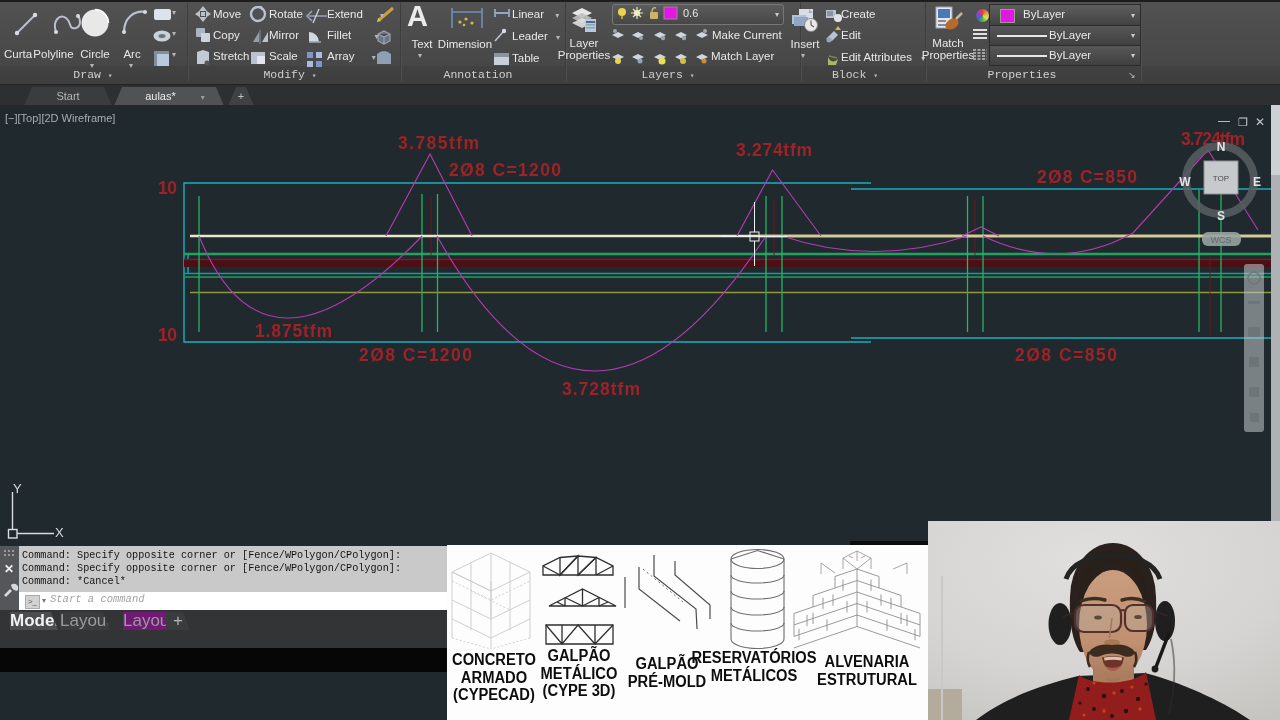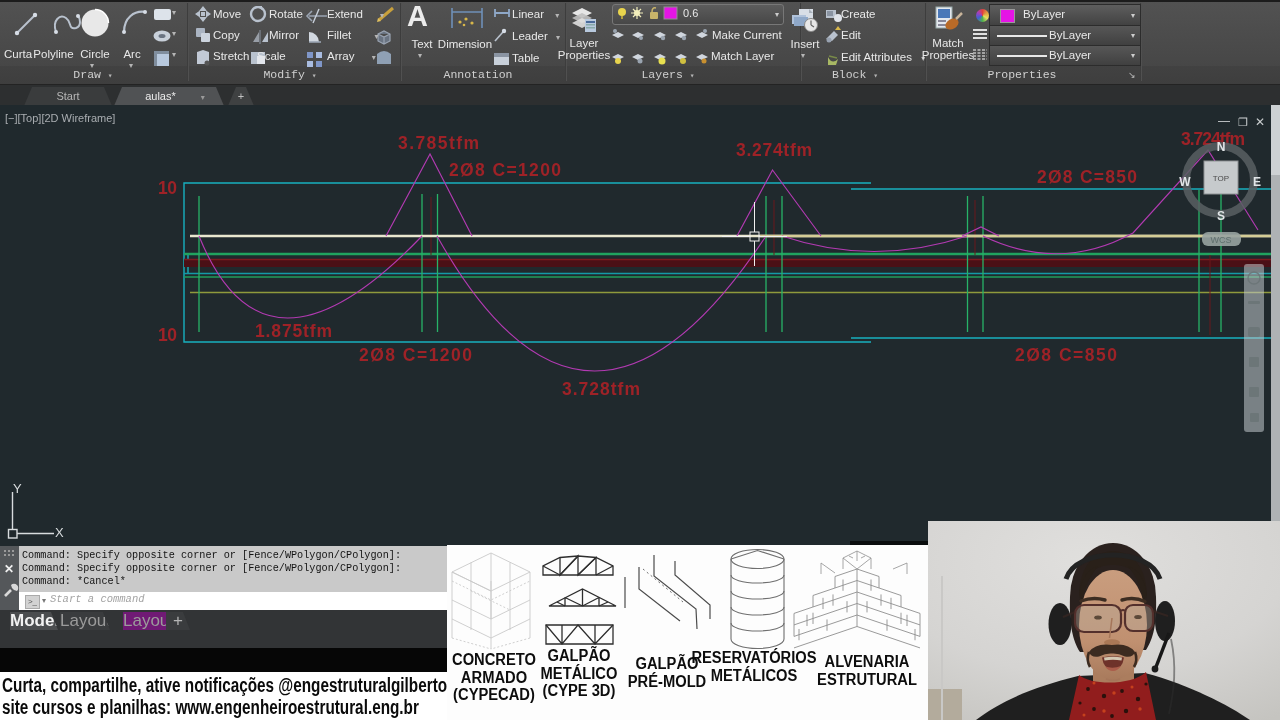--- a/index.html
+++ b/index.html
@@ -115,21 +115,21 @@
       <path d="M186,14 L200,2" stroke="#c8a03c" stroke-width="3"></path>
         <path d="M184,16 L188,15 L185,12 Z" fill="#e0c060"></path>
       <path d="M185,28 l6,-3 6,3 0,7 -6,3 -6,-3 Z M185,28 l6,3 6,-3 M191,31 L191,38" stroke="#9aa4b2" stroke-width="1.2" fill="#6a7482"></path>
       <path d="M184,48 q7,-6 14,0 l0,10 -14,0 Z" fill="#8fa0b4"></path>
     </svg>
     <div class="rlab" style="left:213px;top:8px">Move</div>
     <div class="rlab" style="left:213px;top:29px">Copy</div>
     <div class="rlab" style="left:213px;top:50px">Stretch</div>
     <div class="rlab" style="left:269px;top:8px">Rotate</div>
     <div class="rlab" style="left:269px;top:29px">Mirror</div>
-    <div class="rlab" style="left:257px;top:50px">Scale</div>
+    <div class="rlab" style="left:269px;top:50px">Scale</div>
     <div class="rlab" style="left:327px;top:8px">Extend <span class="dn" style="margin-left:14px">▾</span></div>
     <div class="rlab" style="left:327px;top:29px">Fillet <span class="dn" style="margin-left:20px">▾</span></div>
     <div class="rlab" style="left:327px;top:50px">Array <span class="dn" style="margin-left:14px">▾</span></div>
 
     <div style="position:absolute;left:407px;top:0px;color:#ececec;font-size:29px;font-weight:bold;">A</div>
     <div class="rlabc" style="left:404px;top:38px;width:36px">Text</div>
     <div class="dn abs" style="left:418px;top:51px">▾</div>
     <svg class="abs" style="left:450px;top:6px" width="34" height="26" xmlns="http://www.w3.org/2000/svg">
       <path d="M2,2 L2,22 M32,2 L32,22 M2,6 L32,6" stroke="#6f90b8" stroke-width="1.6" fill="none"></path>
       <circle cx="10" cy="16" r="1.6" fill="#d8b74a"></circle>
@@ -404,24 +404,20 @@
     <div style="position:absolute;left:23px;top:4px;color:#777;font-size:8px;">▾</div>
     <div style="position:absolute;left:31px;top:1px;color:#a3a3a3;font-size:10.5px;font-style:italic;font-family:'Liberation Mono',monospace;">Start a command</div>
   </div>
   <div class="abs" id="mtabs">
     <div class="mtab" style="left:10px;width:48px;background:#4b4d4f;color:#f2f2f2;font-weight:bold;">Model</div>
     <div class="mtab" style="left:60px;width:50px;background:#3a3c3e;color:#9b9b9b;">Layout1</div>
     <div class="mtab" style="left:123px;width:50px;background:#701a75;color:#9b9b9b;">Layout2</div>
     <div class="mtab" style="left:166px;width:24px;background:#3a3c3e;color:#b5b5b5;">+</div>
   </div>
   <div class="abs" id="blackband"></div>
-  <div class="abs" id="bottomwhite">
-    <div class="botline" style="top:2px;transform:scaleX(0.765);">Curta, compartilhe, ative notificações @engestruturalgilberto</div>
-    <div class="botline" style="top:24px;transform:scaleX(0.765);">site cursos e planilhas: www.engenheiroestrutural.eng.br</div>
-  </div>
   <div class="abs" id="structs">
   <svg width="481" height="175" xmlns="http://www.w3.org/2000/svg" style="position:absolute;left:0;top:0">
 
     <g stroke="#c9c9c9" stroke-width=".9" fill="none">
       <path d="M44,8 L5,27 L44,46 L83,27 Z"></path>
       <path d="M44,8 L44,46 M5,27 L5,93 M83,27 L83,93 M44,46 L44,104 M24,17.5 L24,85 M63,17.5 L63,85"></path>
       <path d="M5,55 L44,74 L83,55 M5,74 L44,93 L83,74 M44,74 L44,36 M5,27 L44,46"></path>
       <path d="M5,36 L44,55 L83,36 M24,46 L63,65" stroke-dasharray="2,2"></path>
       <path d="M5,93 L44,104 M83,93 L44,104" stroke-dasharray="2,2"></path>
     </g>

